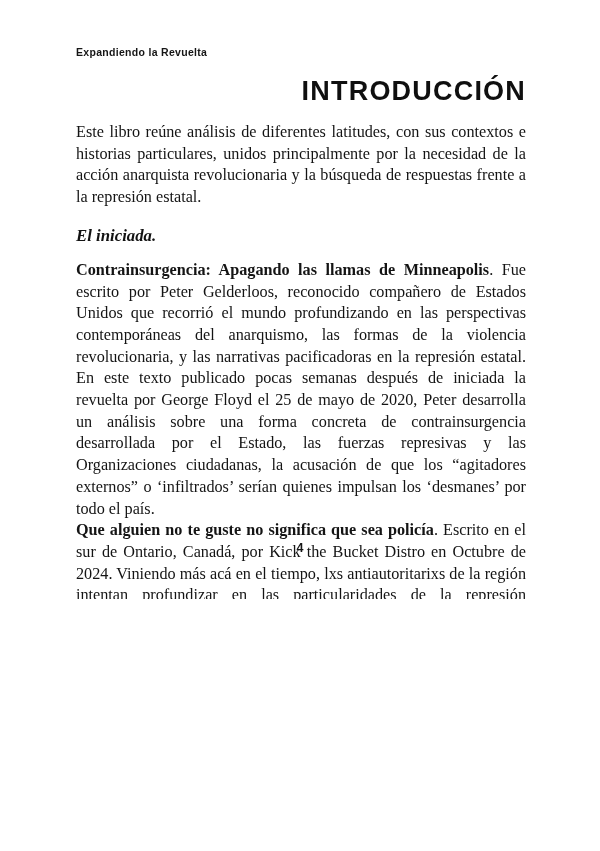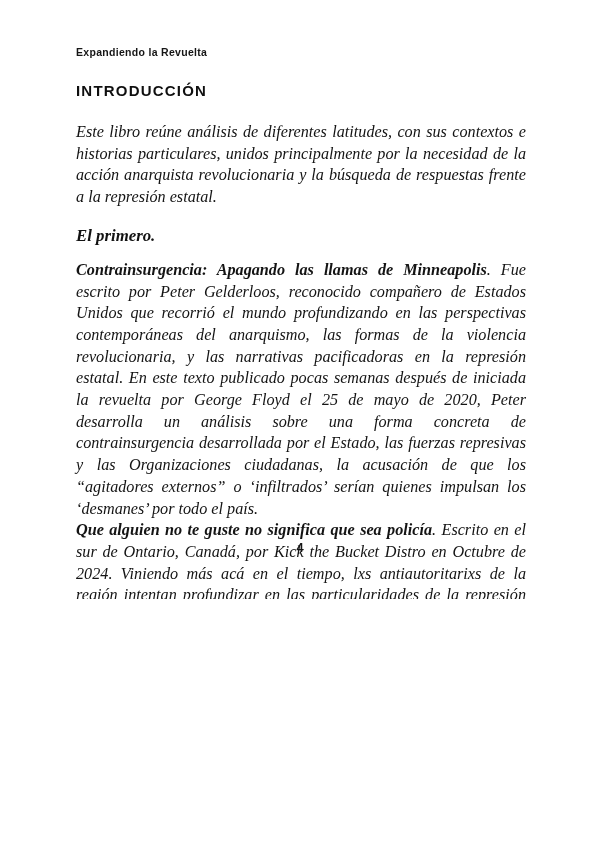--- a/index.html
+++ b/index.html
@@ -21,35 +21,34 @@
     font-family: "Liberation Sans", sans-serif;
     font-weight: 700;
     font-size: 10.5px;
     letter-spacing: 0.3px;
     line-height: 12px;
     color: #161616;
   }
   .title {
     font-family: "Liberation Sans", sans-serif;
     font-weight: 700;
-    font-size: 15px;
+    font-size: 27px;
     letter-spacing: 1.2px;
-    text-align: left;
+    text-align: right;
     margin: 21px 0 0 0;
     line-height: 24px;
     color: #0f0f0f;
   }
   .body-text {
     font-family: "Liberation Serif", serif;
     font-size: 16.2px;
     line-height: 21.7px;
     text-align: justify;
     margin: 0;
     color: #141414;
-    font-style: italic;
   }
   .first-para {
     margin-top: 19px;
   }
   .section-heading {
     font-family: "Liberation Serif", serif;
     font-weight: 700;
     font-style: italic;
     font-size: 16.8px;
     line-height: 20px;
@@ -75,21 +74,21 @@
 <body>
 
 <div class="page">
 
   <div class="running-header">Expandiendo la Revuelta</div>
 
   <h1 class="title">INTRODUCCIÓN</h1>
 
   <p class="body-text first-para">Este libro reúne análisis de diferentes latitudes, con sus contextos e historias particulares, unidos principalmente por la necesidad de la acción anarquista revolucionaria y la búsqueda de respuestas frente a la represión estatal.</p>
 
-  <p class="section-heading">El primero.</p>
+  <p class="section-heading">El iniciada.</p>
 
   <p class="body-text"><span class="lead">Contrainsurgencia: Apagando las llamas de Minneapolis</span><span>. Fue escrito por Peter Gelderloos, reconocido compañero de Estados Unidos que recorrió el mundo profundizando en las perspectivas contemporáneas del anarquismo, las formas de la violencia revolucionaria, y las narrativas pacificadoras en la represión estatal. En este texto publicado pocas semanas después de iniciada la revuelta por George Floyd el 25 de mayo de 2020, Peter desarrolla un análisis sobre una forma concreta de contrainsurgencia desarrollada por el Estado, las fuerzas represivas y las Organizaciones ciudadanas, la acusación de que los “agitadores externos” o ‘infiltrados’ serían quienes impulsan los ‘desmanes’ por todo el país.</span></p>
 
 
   <p class="body-text"><span class="lead">Que alguien no te guste no significa que sea policía</span><span>. Escrito en el sur de Ontario, Canadá, por Kick the Bucket Distro en Octubre de 2024. Viniendo más acá en el tiempo, lxs antiautoritarixs de la región intentan profundizar en las particularidades de la represión mediática, la delación y la desconfianza impuesta a través de las redes sociales contra quienes eligen el camino de la acción directa. Llamado comúnmente badjacketing en el norte global, el texto de Kick the Bucket nos ayuda a pensar cómo se fue desarrollando la pacificación social y la paranoia en las manifestaciones por Palestina y en la lucha callejera en los últimos años, con demasiadas resonancias con nuestro contexto en el sur.</span></p>
 
   <div class="page-number">4</div>
 
 </div>
 

